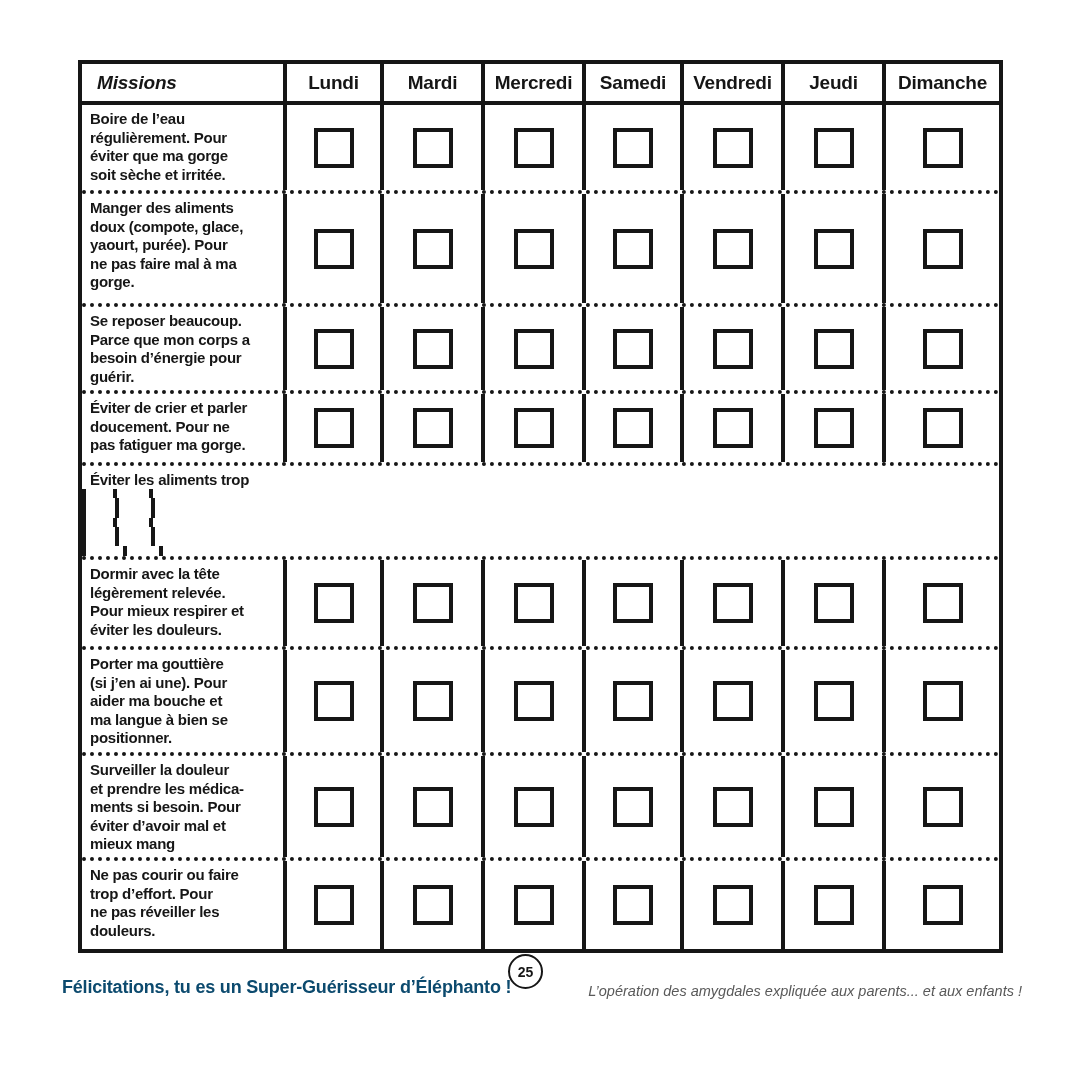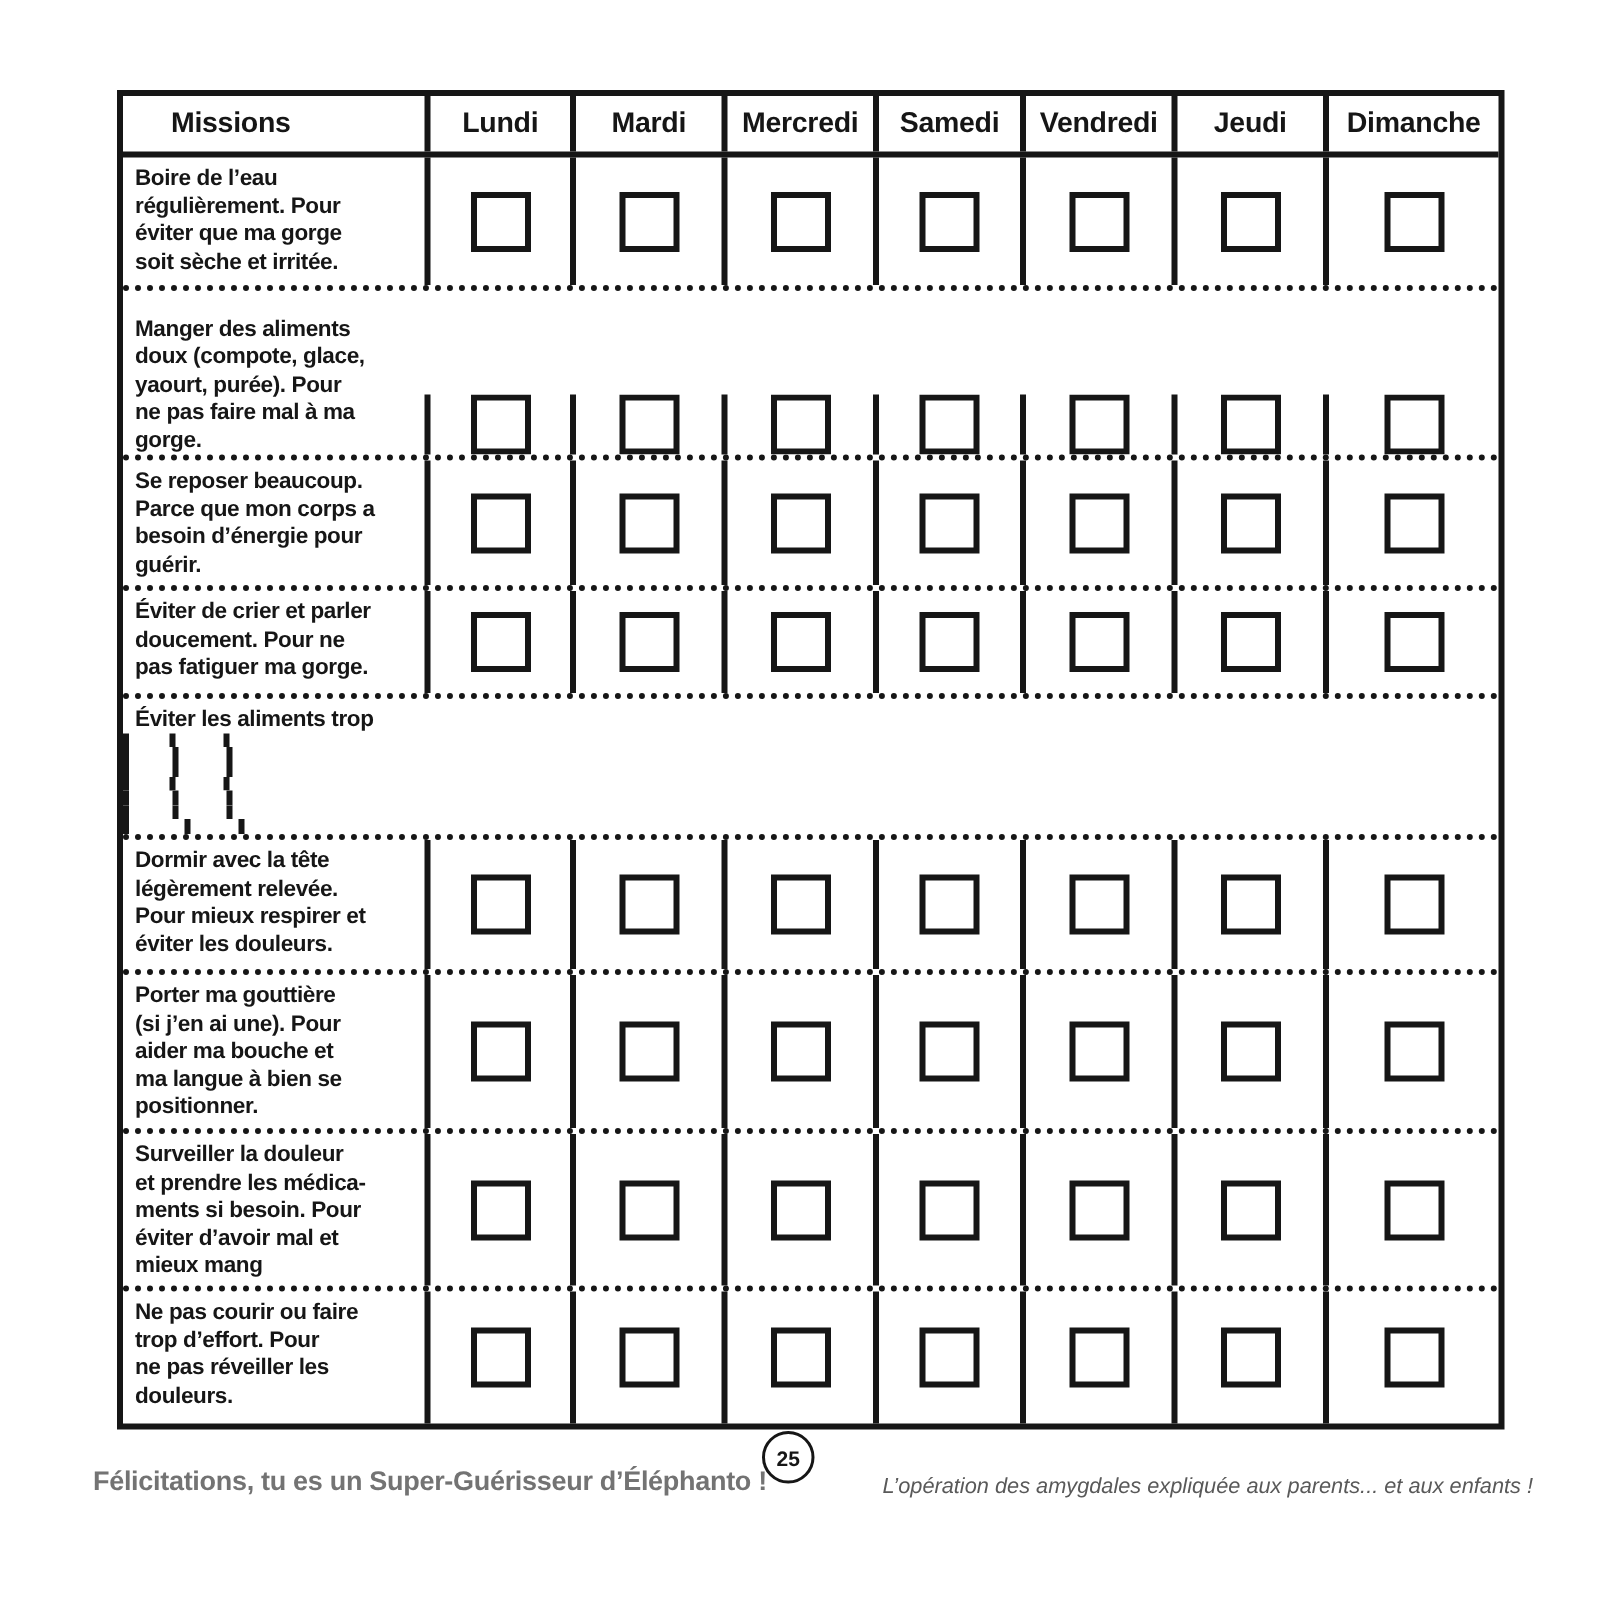--- a/index.html
+++ b/index.html
@@ -51,21 +51,22 @@
   .header-row .cell {
     display: flex;
     align-items: center;
     justify-content: center;
     font-weight: bold;
     font-size: 19px;
     letter-spacing: -0.2px;
   }
   .header-row .cell.missions-head {
     justify-content: flex-start;
-    padding-left: 32px;
+    padding-left: 15px;
+    font-style: italic;
   }
 
   .mission-row {
     border-bottom: 4px dotted #161616;
   }
   .mission-row.last { border-bottom: none; }
   .mission-row .mission-cell {
     font-weight: bold;
     font-size: 15px;
     line-height: 18.5px;
@@ -80,37 +81,37 @@
   }
   .checkbox {
     width: 40px;
     height: 40px;
     box-sizing: border-box;
     border: 4px solid #161616;
     background: #ffffff;
   }
 
   .r1 { height: 89px; }
-  .r2 { height: 113px; align-items: flex-end; }
+  .r2 { height: 113px; }
   .r3 { height: 87px; }
   .r4 { height: 72px; }
   .r5 { height: 94px; flex-direction: column; }
   .r6 { height: 90px; }
   .r7 { height: 106px; }
   .r8 { height: 105px; }
   .r9 { height: 88px; }
 
   .congrats {
     position: absolute;
     left: 62px;
     top: 977px;
     font-weight: bold;
     font-size: 18px;
     letter-spacing: -0.2px;
-    color: #737373;
+    color: #0c4a6e;
   }
   .page-badge {
     position: absolute;
     left: 508px;
     top: 954px;
     width: 35px;
     height: 35px;
     box-sizing: border-box;
     border: 2.5px solid #161616;
     border-radius: 50%;

